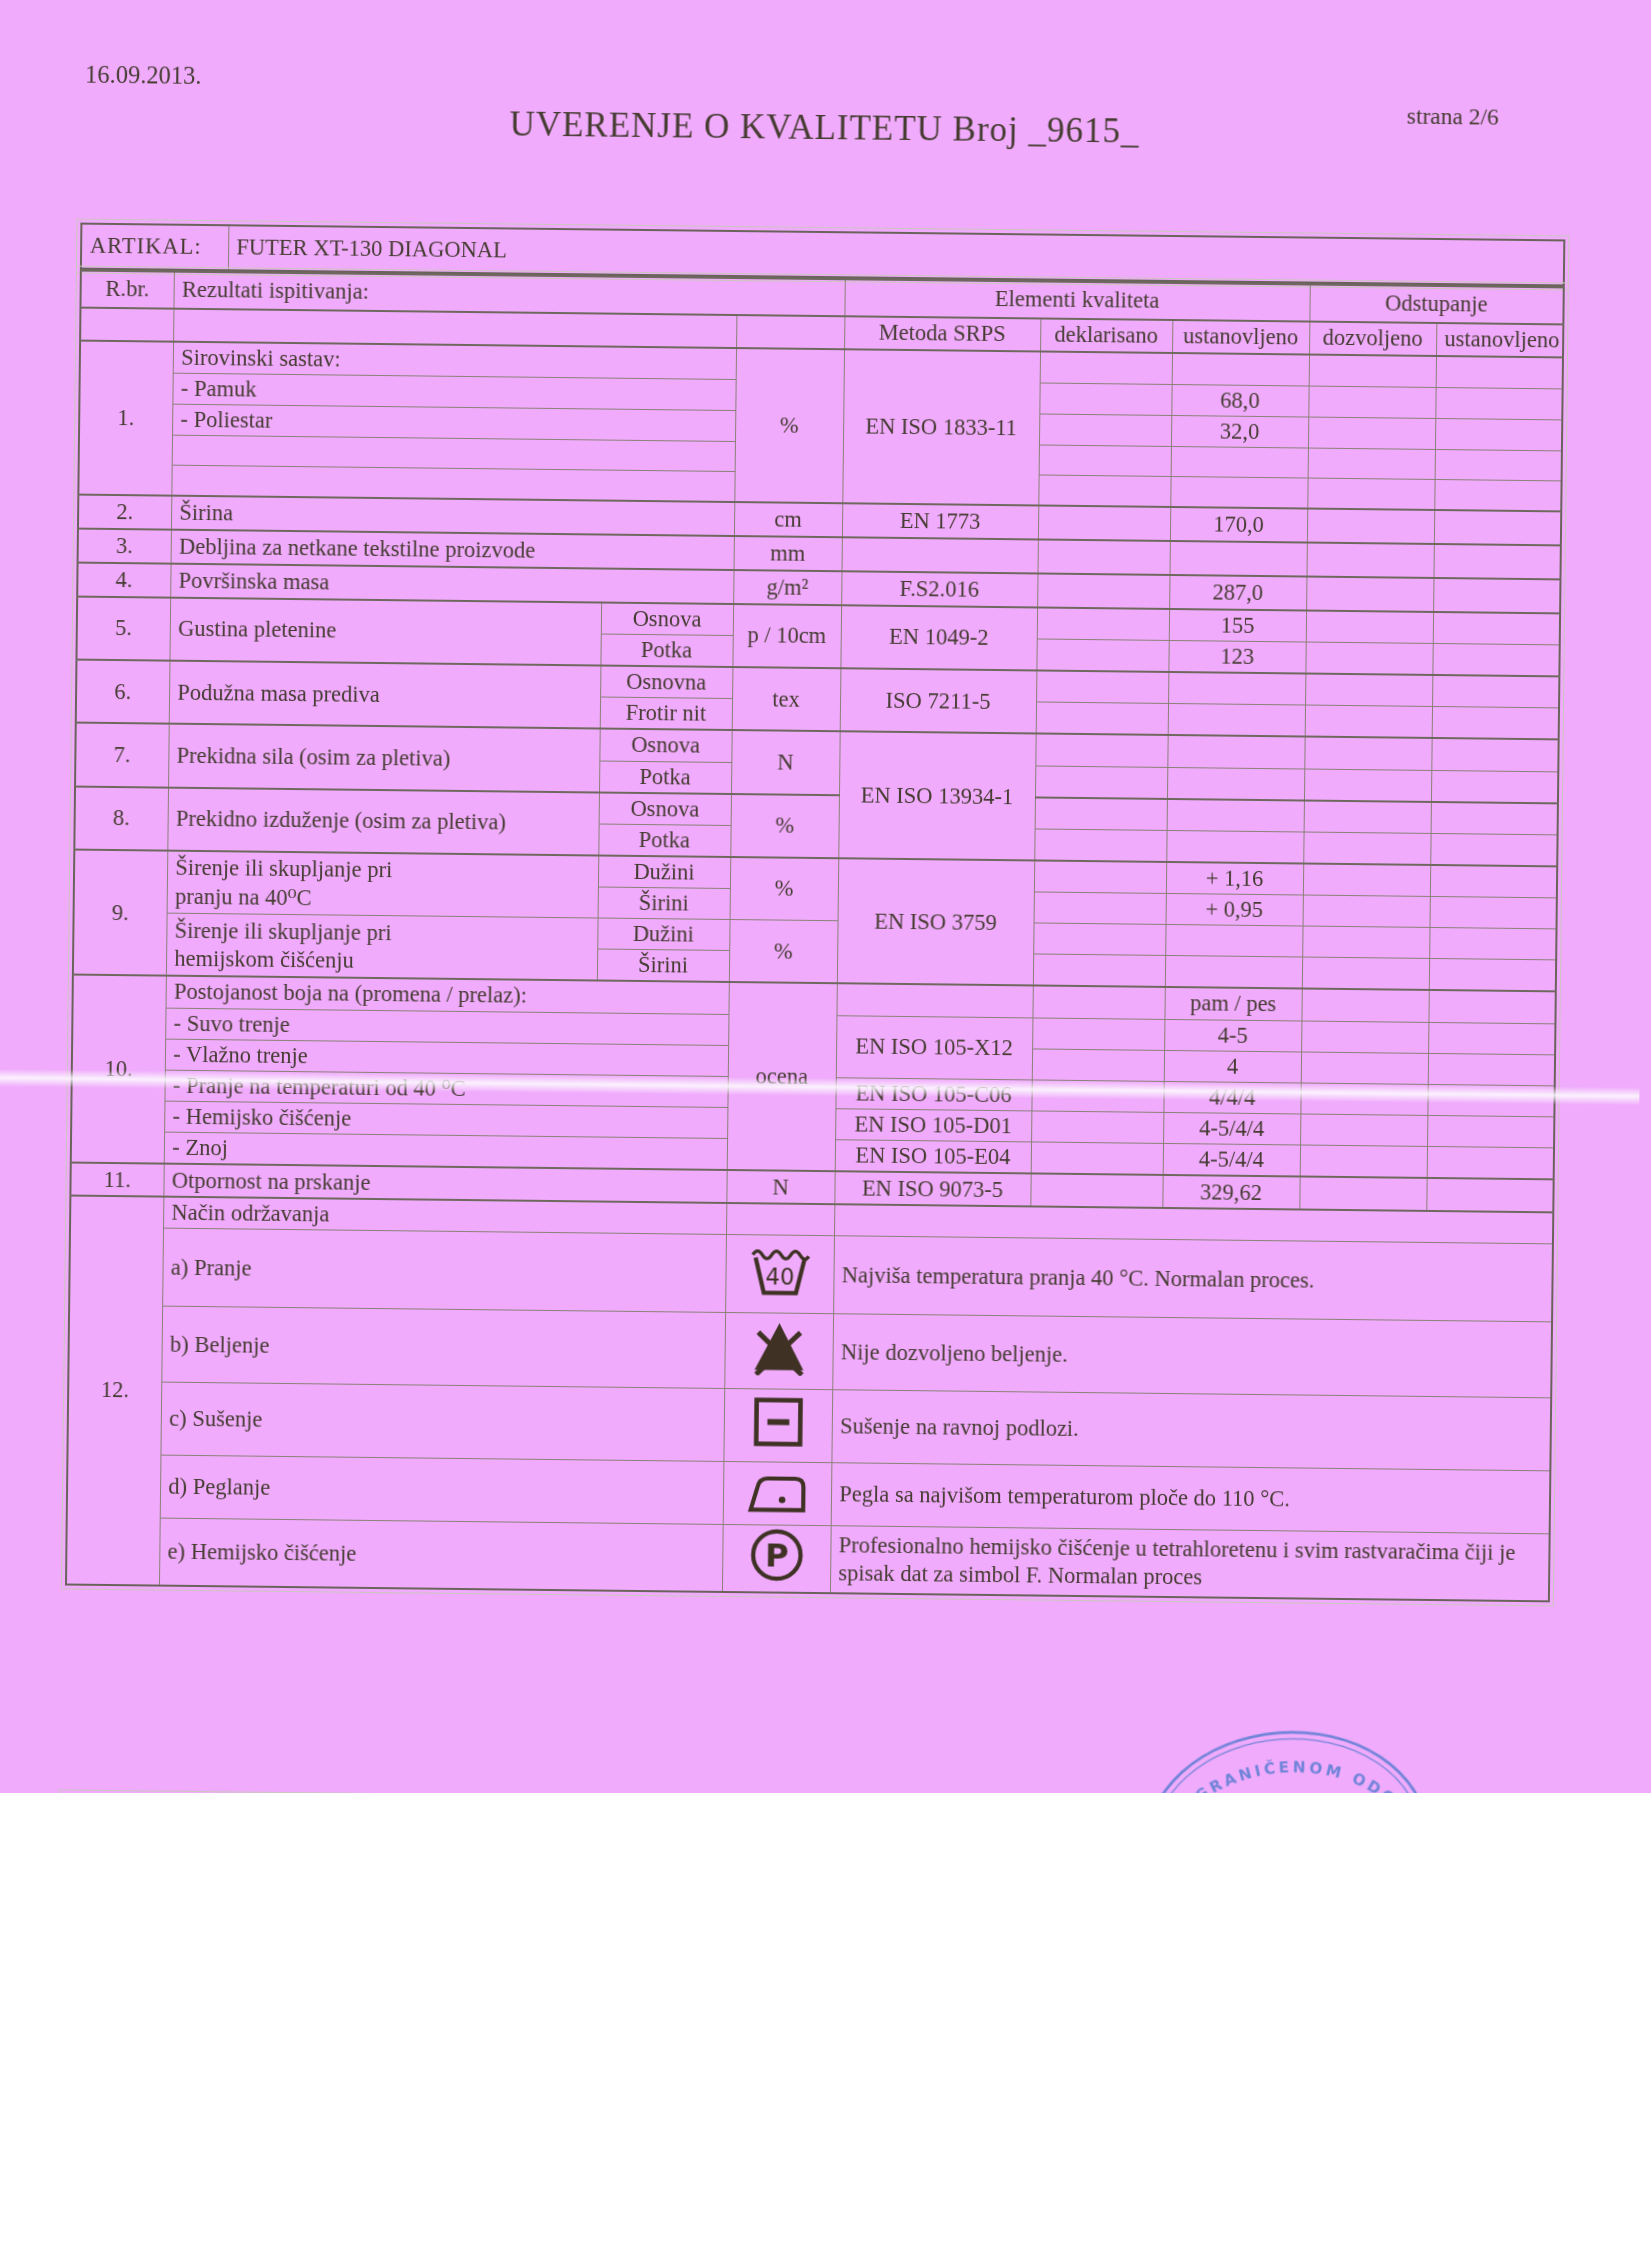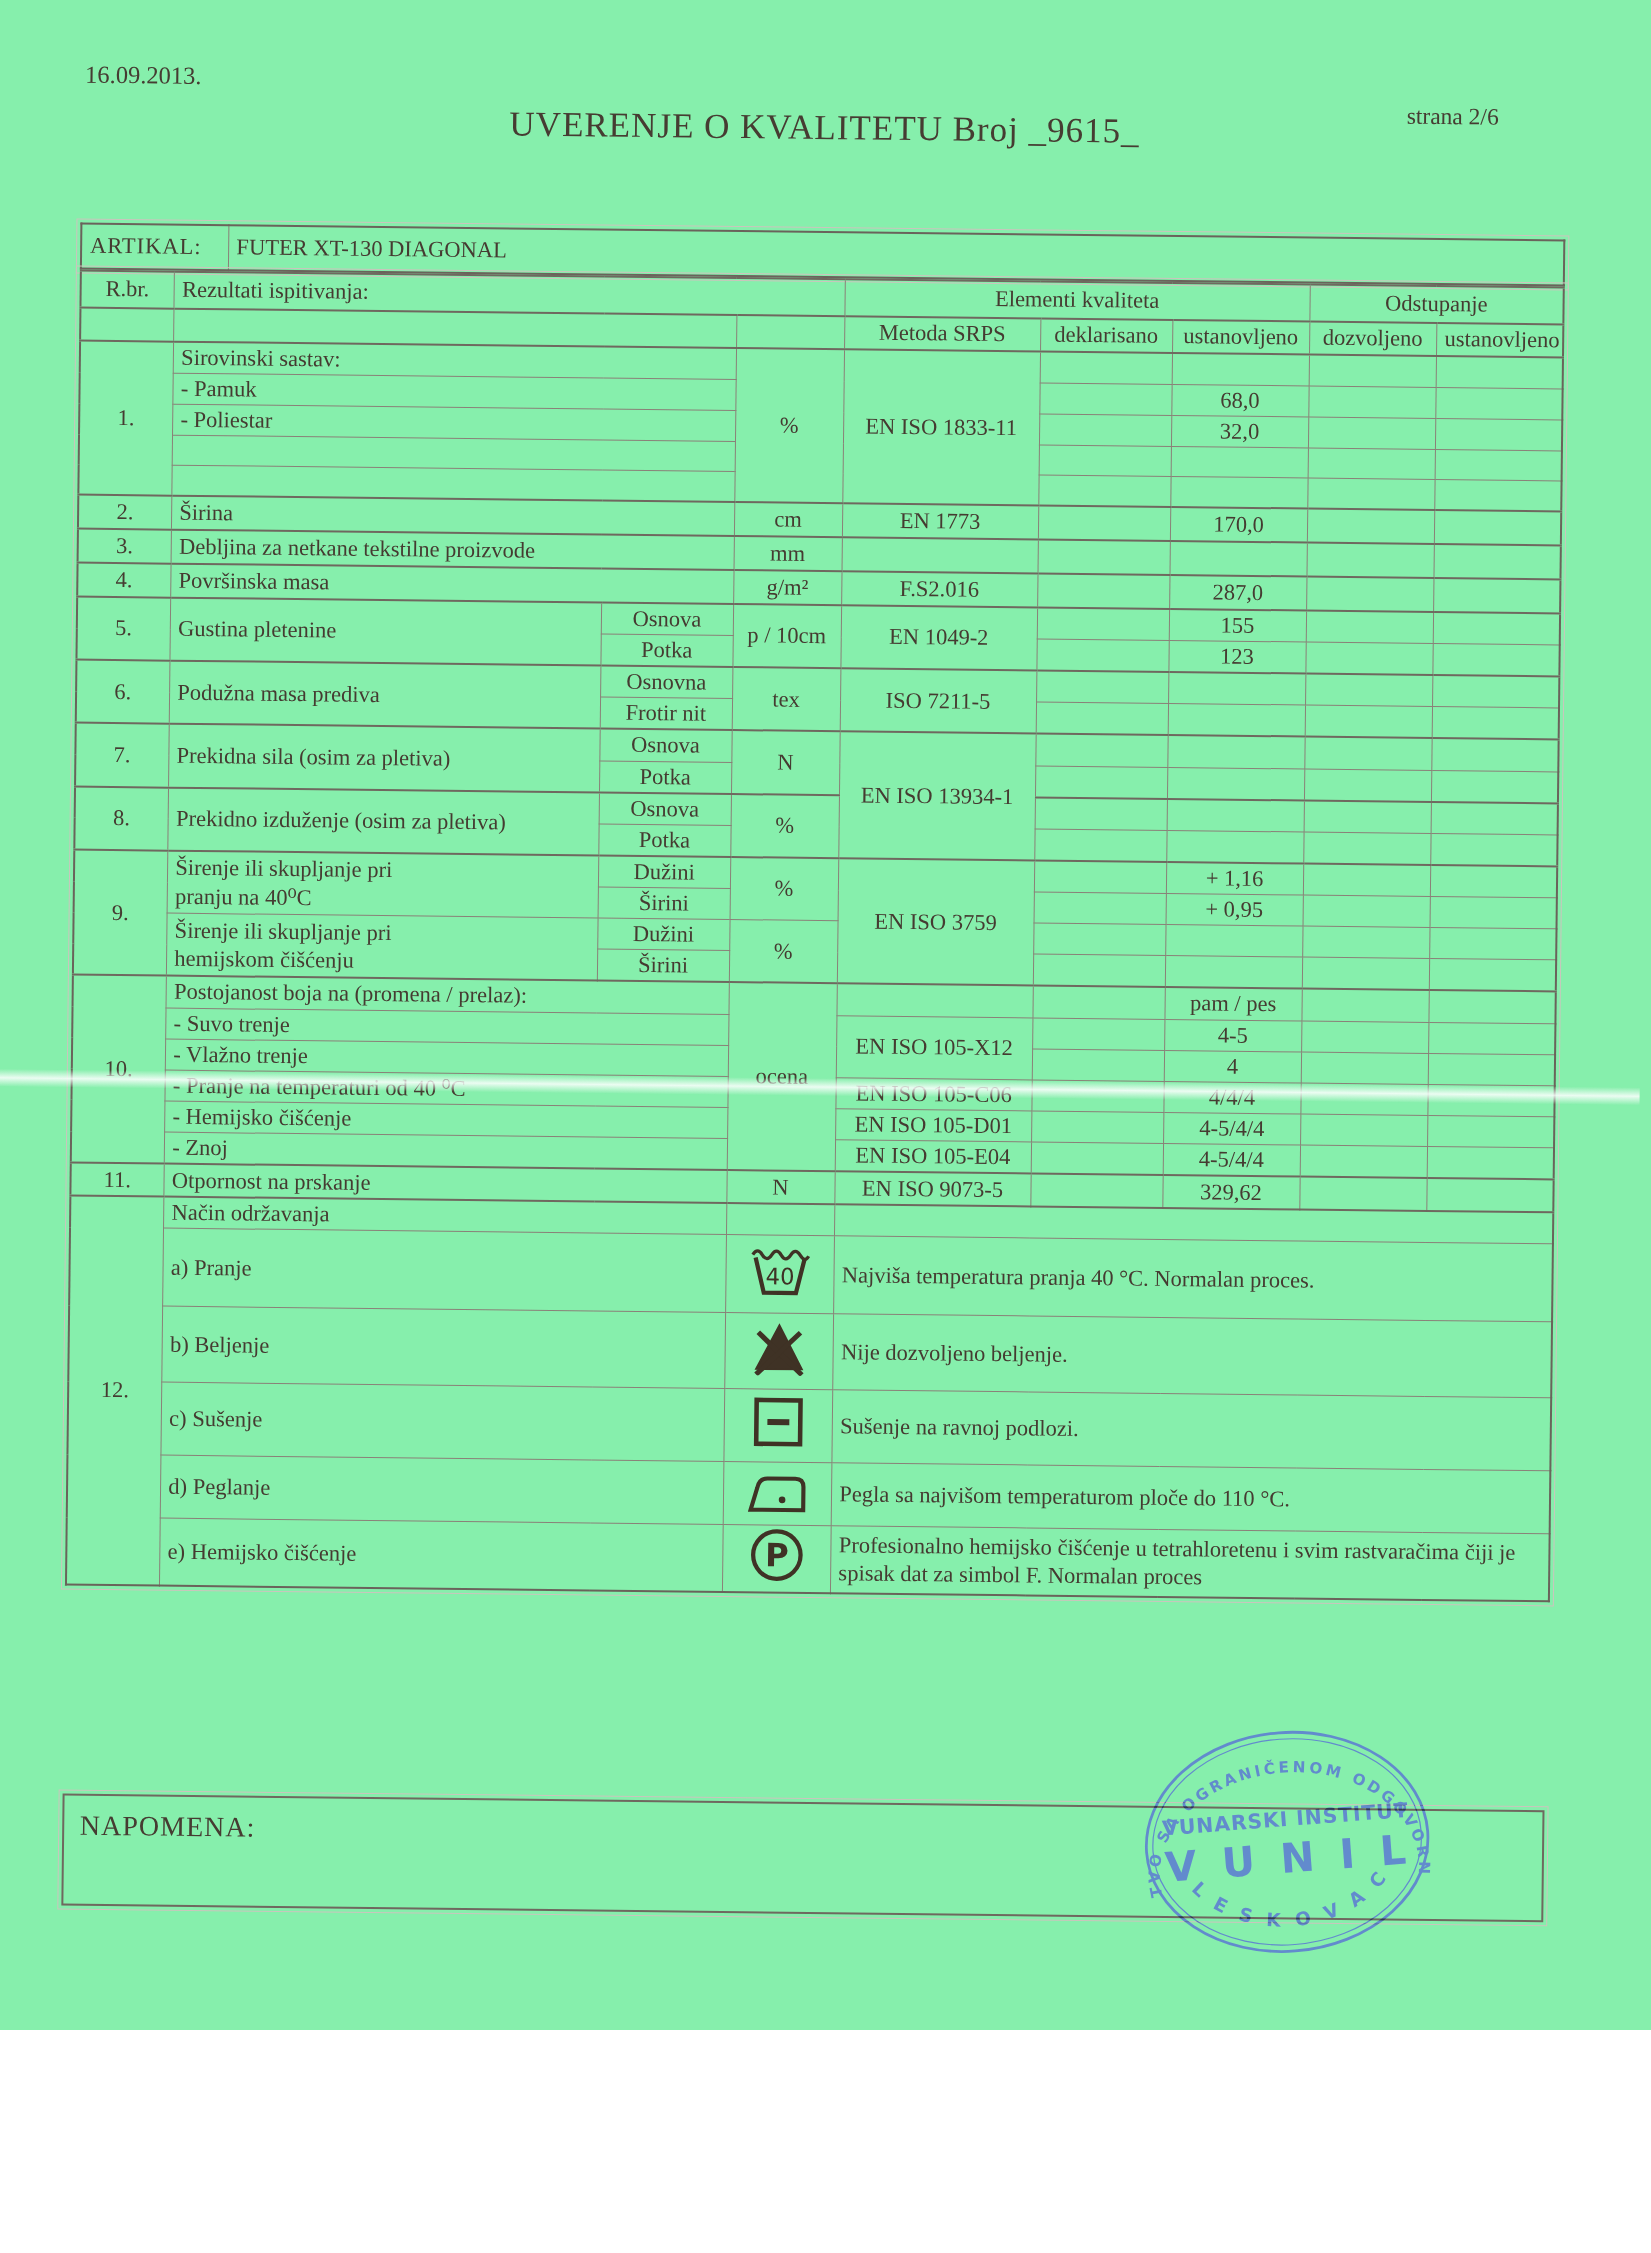--- a/index.html
+++ b/index.html
@@ -1,18 +1,18 @@
 <!DOCTYPE html>
 <html><head>
 <meta charset="utf-8">
 <style>
   html,body { margin:0; padding:0; background:#ffffff; }
   .paper {
-    position:relative; width:1652px; height:2030px;
-    background:#86efac; overflow:hidden;
+    position:relative; width:1652px; height:1793px;
+    background:#f0abfc; overflow:hidden;
     font-family:"Liberation Serif","DejaVu Serif",serif;
     color:#463c32;
   }
   .content { position:absolute; inset:0; transform:rotate(0.65deg); transform-origin:823px 0; }
 
   .date    { position:absolute; left:86px;  top:69px;  font-size:24.5px; }
   .pagenum { position:absolute; left:1408px; top:96px; font-size:23.5px; }
   .title   { position:absolute; left:0; right:0; top:108px; text-align:center;
              font-size:35px; letter-spacing:1px; }
 

